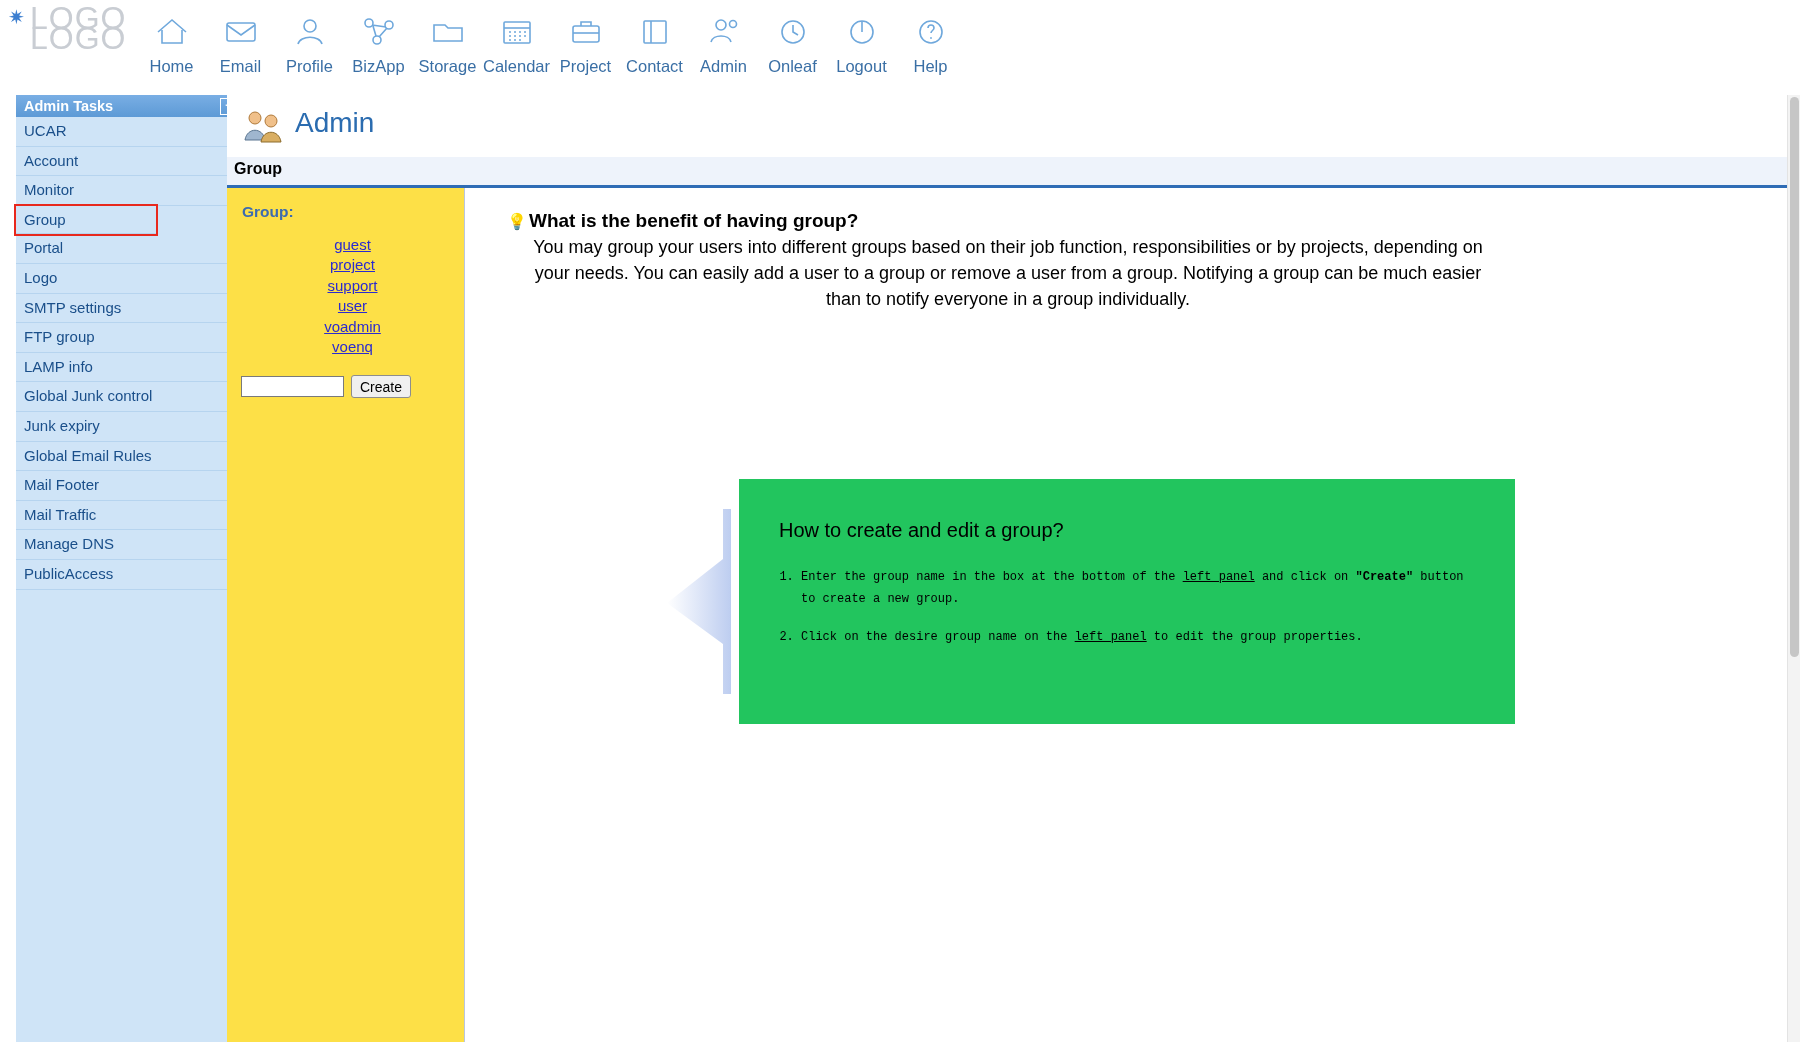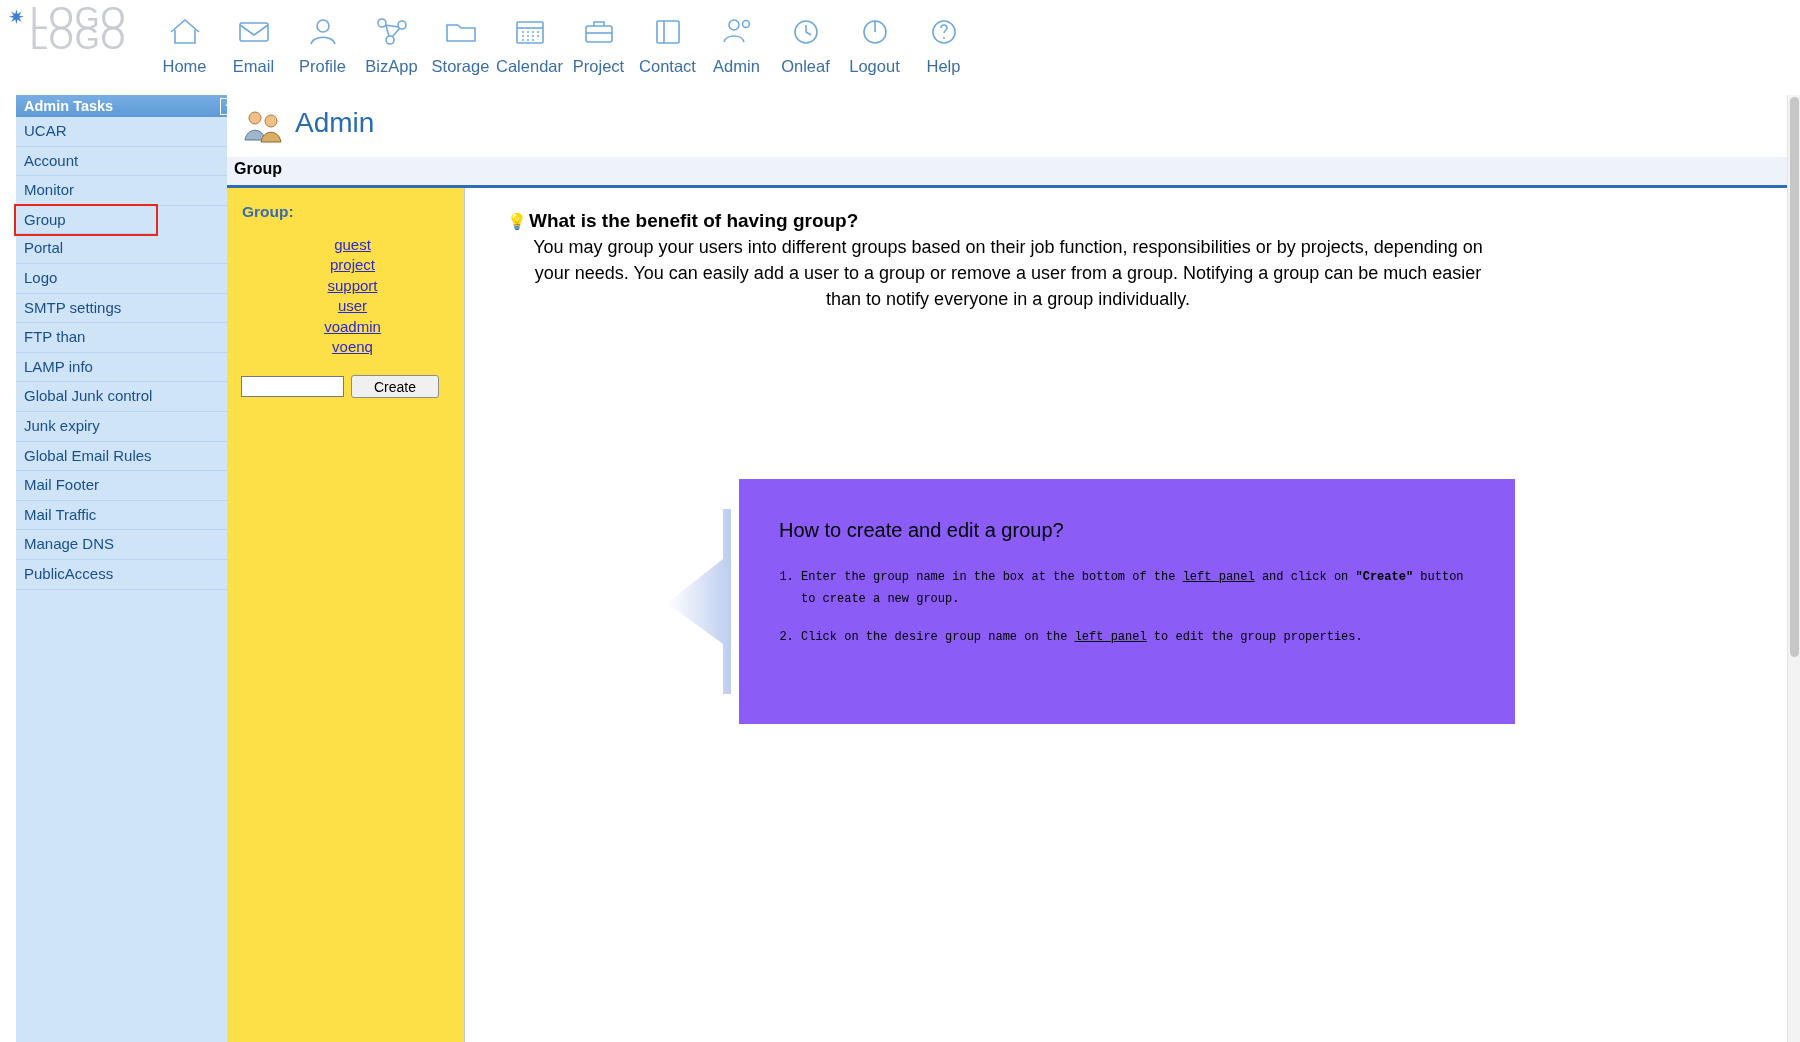--- a/index.html
+++ b/index.html
@@ -53,21 +53,21 @@
     left: 22px;
     top: 18px;
     font-size: 32px;
     letter-spacing: 1px;
     color: #c9cdd3;
     font-family: "Liberation Sans", sans-serif;
     font-weight: 400;
   }
   #navitems {
     position: absolute;
-    left: 150px;
+    left: 137px;
     top: 0;
     display: flex;
     align-items: center;
   }
   .navitem {
     width: 69px;
     text-align: center;
     padding-top: 9px;
     cursor: pointer;
     text-decoration: none;
@@ -230,21 +230,21 @@
     border: 1px solid #7a7a7a;
     background: #ffffff;
     font-size: 13px;
     padding: 0 3px;
     box-sizing: border-box;
   }
   #create-btn {
     margin-left: 7px;
     height: 23px;
     font-size: 14px;
-    padding: 1px 22px;
+    padding: 1px 8px;
     background: #f0f0f0;
     border: 1px solid #8d8d8d;
     border-radius: 3px;
     color: #000;
     cursor: pointer;
     font-family: "Liberation Sans", sans-serif;
   }
   #mainpane {
     position: absolute;
     left: 238px;
@@ -293,21 +293,21 @@
     top: 0;
     width: 66px;
     height: 245px;
   }
   #howbox {
     position: absolute;
     left: 74px;
     top: 0;
     width: 776px;
     height: 245px;
-    background: #8b5cf6;
+    background: #22c55e;
   }
   #howbox h3 {
     margin: 40px 0 0 40px;
     font-size: 20px;
     font-weight: normal;
     color: #000;
   }
   #howbox ol {
     margin: 24px 40px 0 62px;
     padding: 0;
@@ -486,21 +486,21 @@
       <span>Admin Tasks</span>
       <span id="sidebar-collapse">−</span>
     </div>
     <div class="side-item"><span>UCAR</span></div>
     <div class="side-item"><span>Account</span></div>
     <div class="side-item"><span>Monitor</span></div>
     <div class="side-item sel"><span>Group</span></div>
     <div class="side-item"><span>Portal</span></div>
     <div class="side-item"><span>Logo</span></div>
     <div class="side-item"><span>SMTP settings</span></div>
-    <div class="side-item"><span>FTP than</span></div>
+    <div class="side-item"><span>FTP group</span></div>
     <div class="side-item"><span>LAMP info</span></div>
     <div class="side-item"><span>Global Junk control</span></div>
     <div class="side-item"><span>Junk expiry</span></div>
     <div class="side-item"><span>Global Email Rules</span></div>
     <div class="side-item"><span>Mail Footer</span></div>
     <div class="side-item"><span>Mail Traffic</span></div>
     <div class="side-item"><span>Manage DNS</span></div>
     <div class="side-item"><span>PublicAccess</span></div>
   </div>
 

